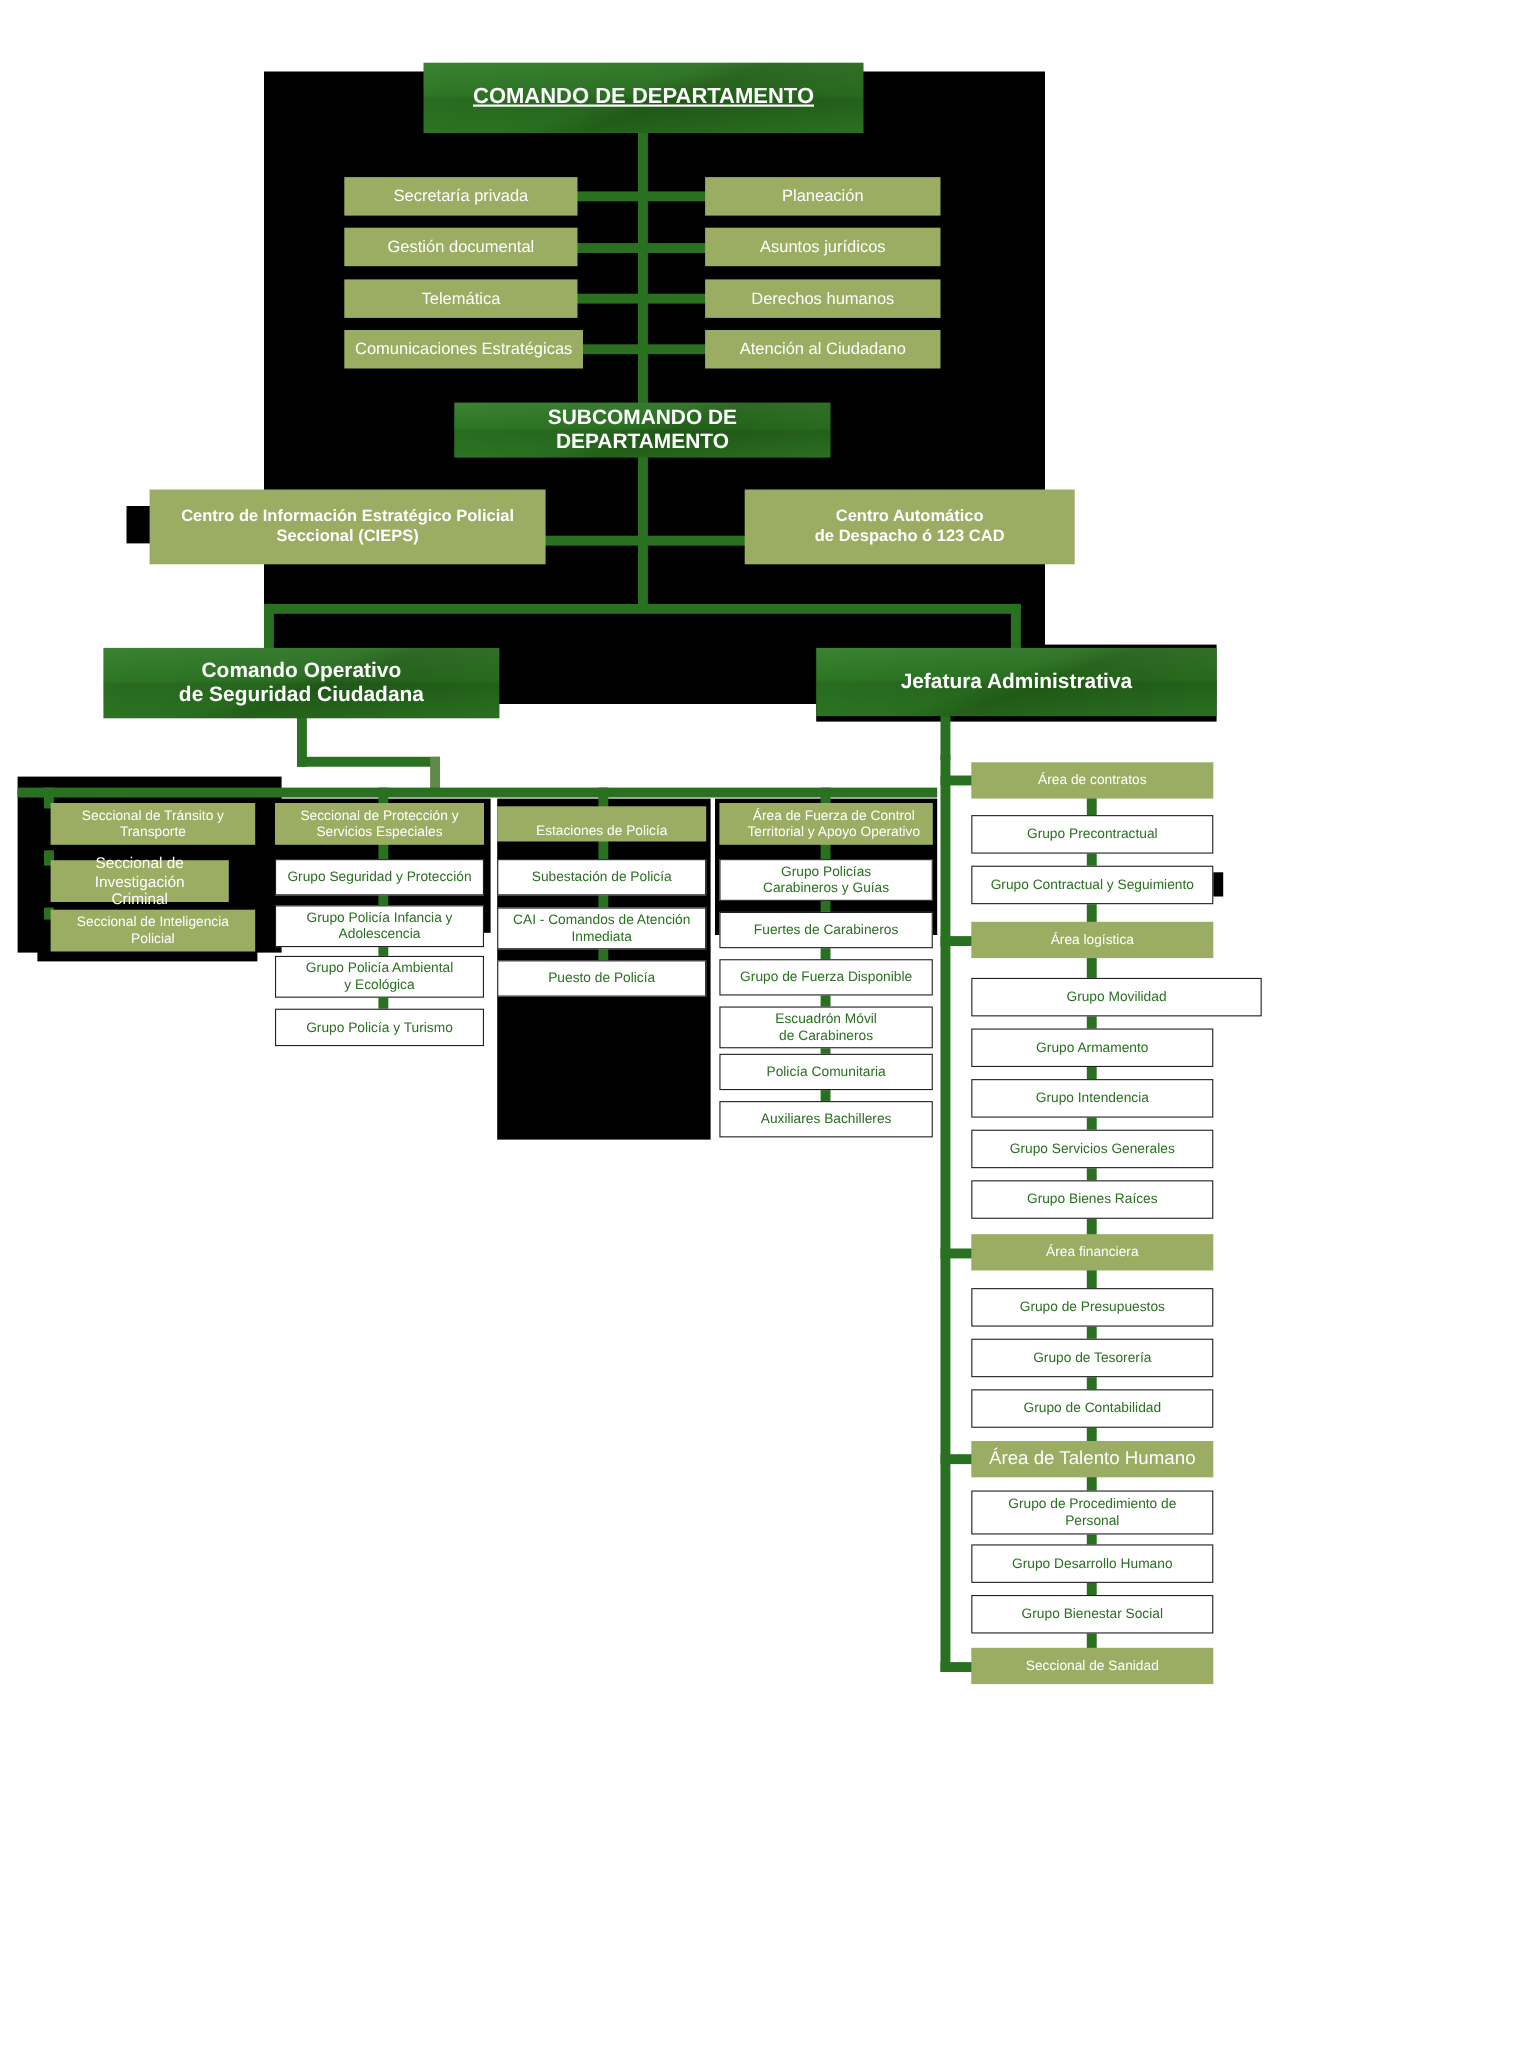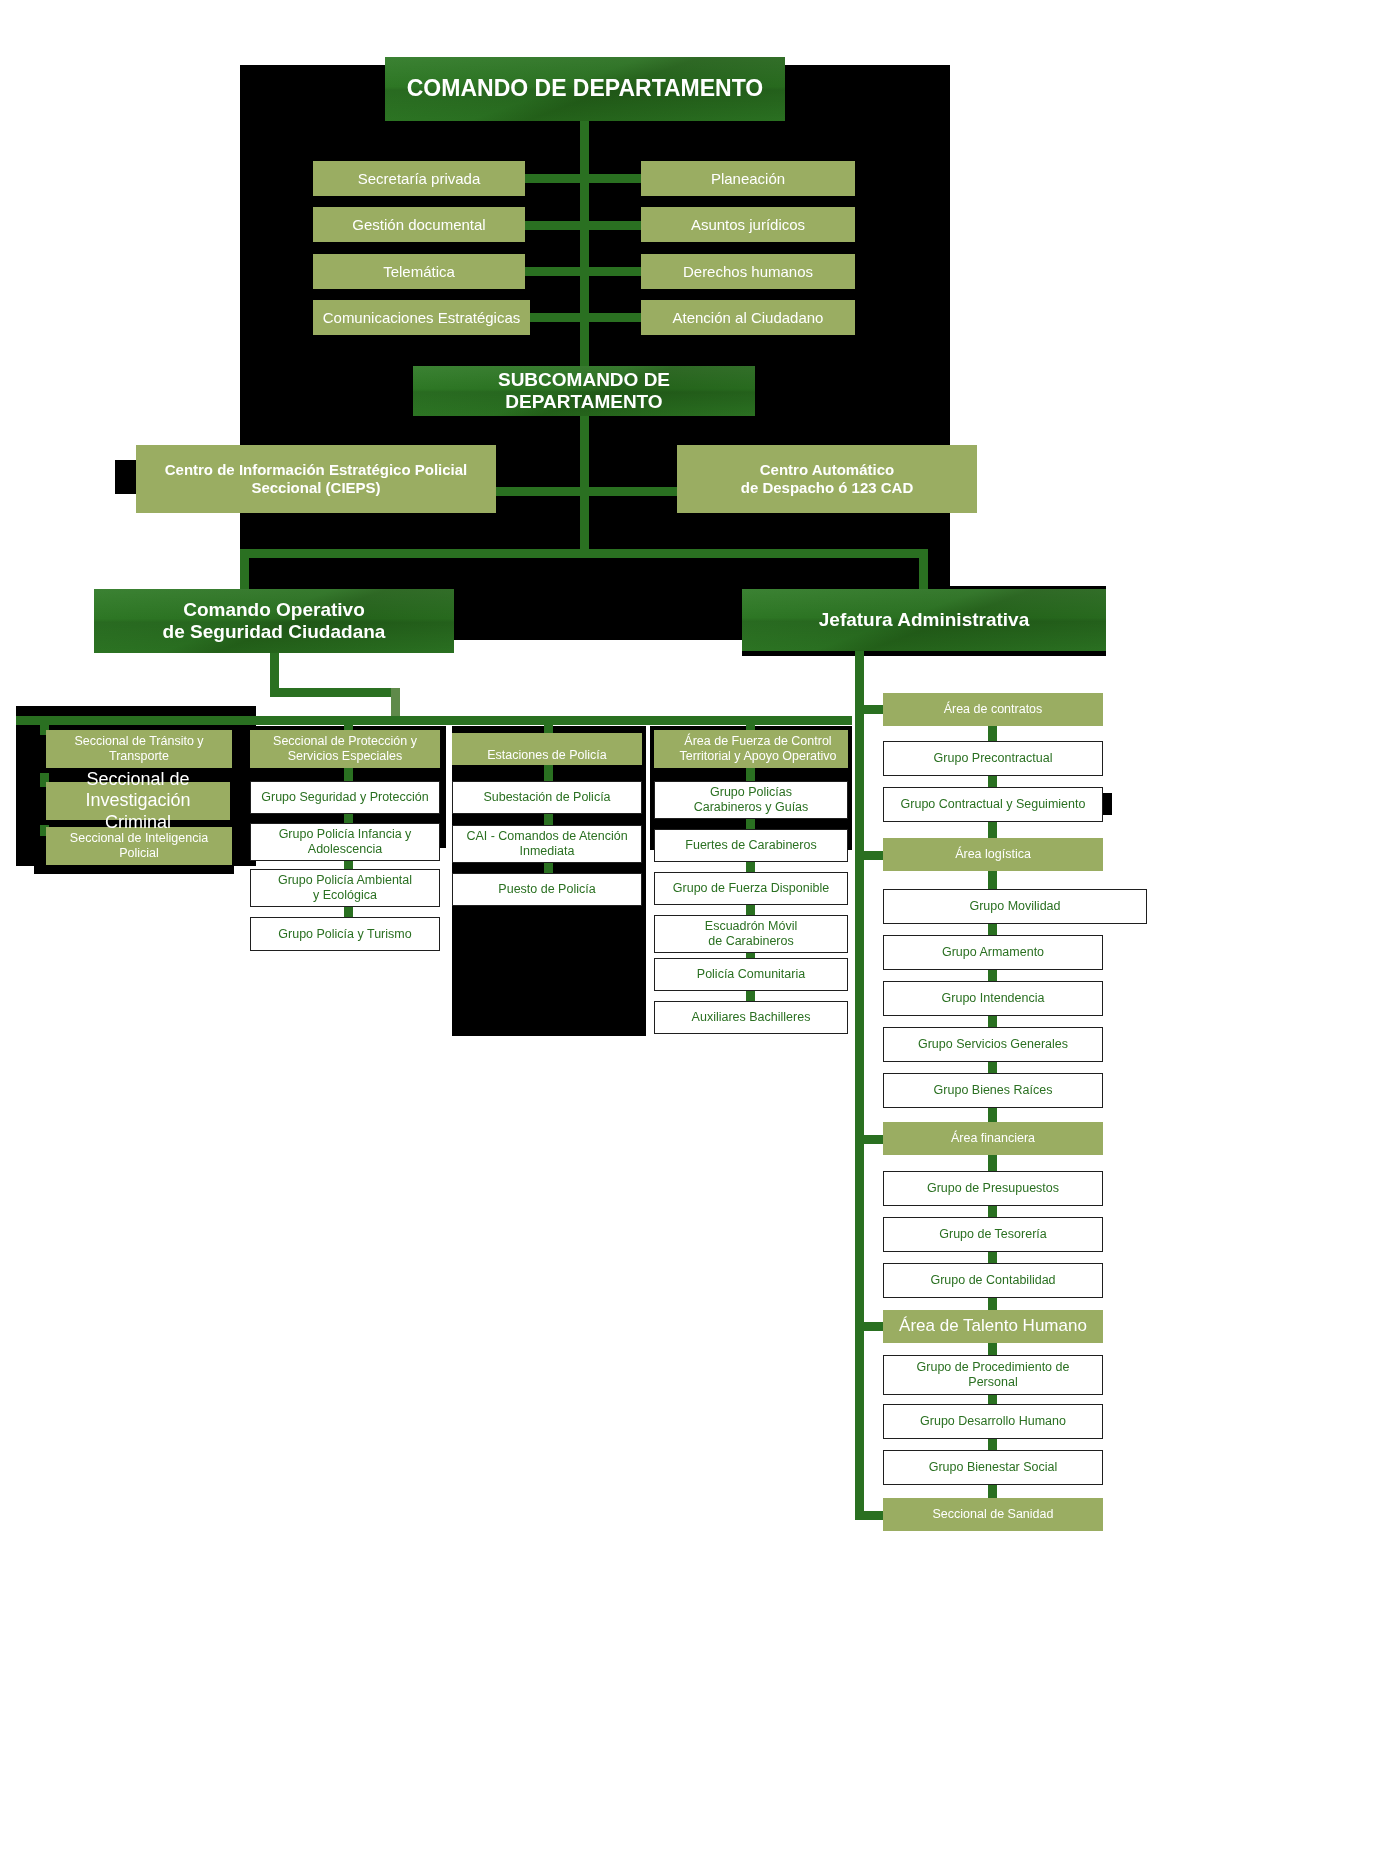--- a/index.html
+++ b/index.html
@@ -89,21 +89,21 @@
 
   <div class="conn" style="left:40px; top:716px; width:9px; height:150px;"></div>
   <div class="conn" style="left:344px; top:716px; width:9px; height:218px;"></div>
   <div class="conn" style="left:544px; top:716px; width:9px; height:178px;"></div>
   <div class="conn" style="left:746px; top:716px; width:9px; height:310px;"></div>
 
   <div class="conn" style="left:855px; top:651px; width:9px; height:40px;"></div>
   <div class="conn" style="left:855px; top:686px; width:9px; height:834px;"></div>
   <div class="conn" style="left:988px; top:700px; width:9px; height:820px;"></div>
 
-  <div class="box cmd" style="left:385px; top:57px; width:400px; height:64px; font-size:23px;">
+  <div class="box cmd" style="left:385px; top:57px; width:400px; height:64px; font-size:20px;text-decoration:underline;">
     <span class="label">COMANDO DE DEPARTAMENTO</span>
   </div>
 
   <div class="box olive" style="left:313px; top:161px; width:212px; height:35px; font-size:15px;">
     <span class="label">Secretaría privada</span>
   </div>
   <div class="box olive" style="left:313px; top:207px; width:212px; height:35px; font-size:15px;">
     <span class="label">Gestión documental</span>
   </div>
   <div class="box olive" style="left:313px; top:254px; width:212px; height:35px; font-size:15px;">
@@ -150,21 +150,21 @@
 de Seguridad Ciudadana</span>
   </div>
 
   <div class="shadow-rect" style="left:34px; top:735px; width:200px; height:38px;"></div>
   <div class="box olive" style="left:46px; top:730px; width:186px; height:38px; font-size:12.5px;">
     <span class="label">Seccional de Tránsito y
 Transporte</span>
   </div>
 
   <div class="shadow-rect" style="left:34px; top:787px; width:200px; height:38px;"></div>
-  <div class="box olive" style="left:46px; top:782px; width:184px; height:38px; font-size:18px;">
+  <div class="box olive" style="left:46px; top:782px; width:162px; height:38px; font-size:14px;">
     <span class="label">Seccional de Investigación
 Criminal</span>
   </div>
 
   <div class="shadow-rect" style="left:34px; top:836px; width:200px; height:38px;"></div>
   <div class="box olive" style="left:46px; top:827px; width:186px; height:38px; font-size:12.5px;">
     <span class="label">Seccional de Inteligencia
 Policial</span>
   </div>
 

